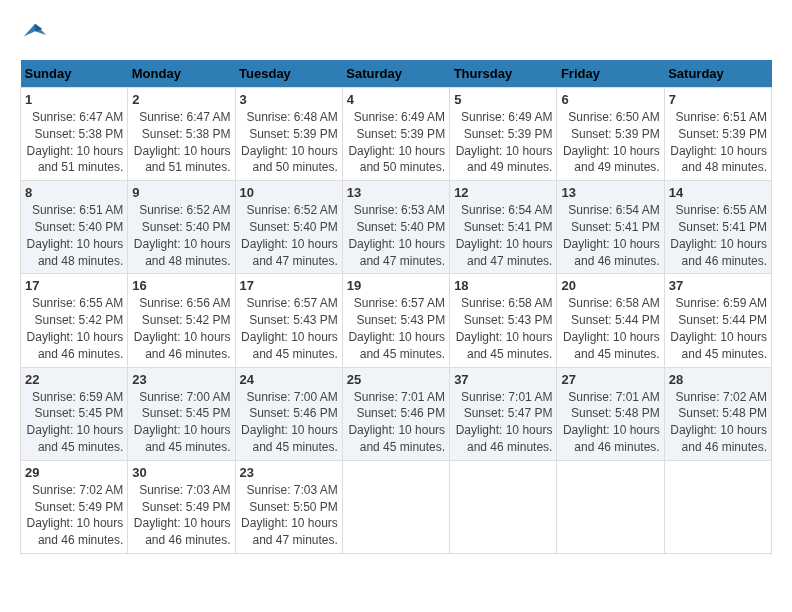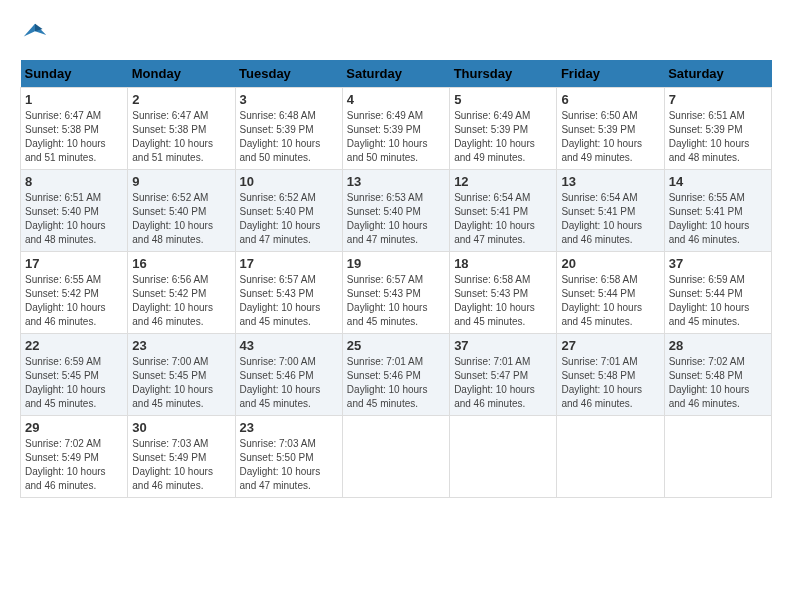--- a/index.html
+++ b/index.html
@@ -73,23 +73,24 @@
       background-color: #fff;
     }
     .day-num {
       font-size: 13px;
       font-weight: bold;
       color: #333;
       display: block;
       margin-bottom: 2px;
     }
     .day-info {
-      font-size: 10px;
+      font-size: 12px;
       color: #444;
       line-height: 1.4;
+      text-align: right;
     }
     td.empty {
       background-color: #fff;
     }
   </style>
 </head>
 <body>
 
 <div class="header-area">
   <div class="logo">
@@ -306,21 +307,21 @@
       </td>
         <td>
         <span class="day-num">23</span>
         <div class="day-info">
           Sunrise: 7:00 AM<br>
           Sunset: 5:45 PM<br>
           Daylight: 10 hours and 45 minutes.
         </div>
       </td>
         <td>
-        <span class="day-num">43</span>
+        <span class="day-num">24</span>
         <div class="day-info">
           Sunrise: 7:00 AM<br>
           Sunset: 5:46 PM<br>
           Daylight: 10 hours and 45 minutes.
         </div>
       </td>
         <td>
         <span class="day-num">25</span>
         <div class="day-info">
           Sunrise: 7:01 AM<br>

